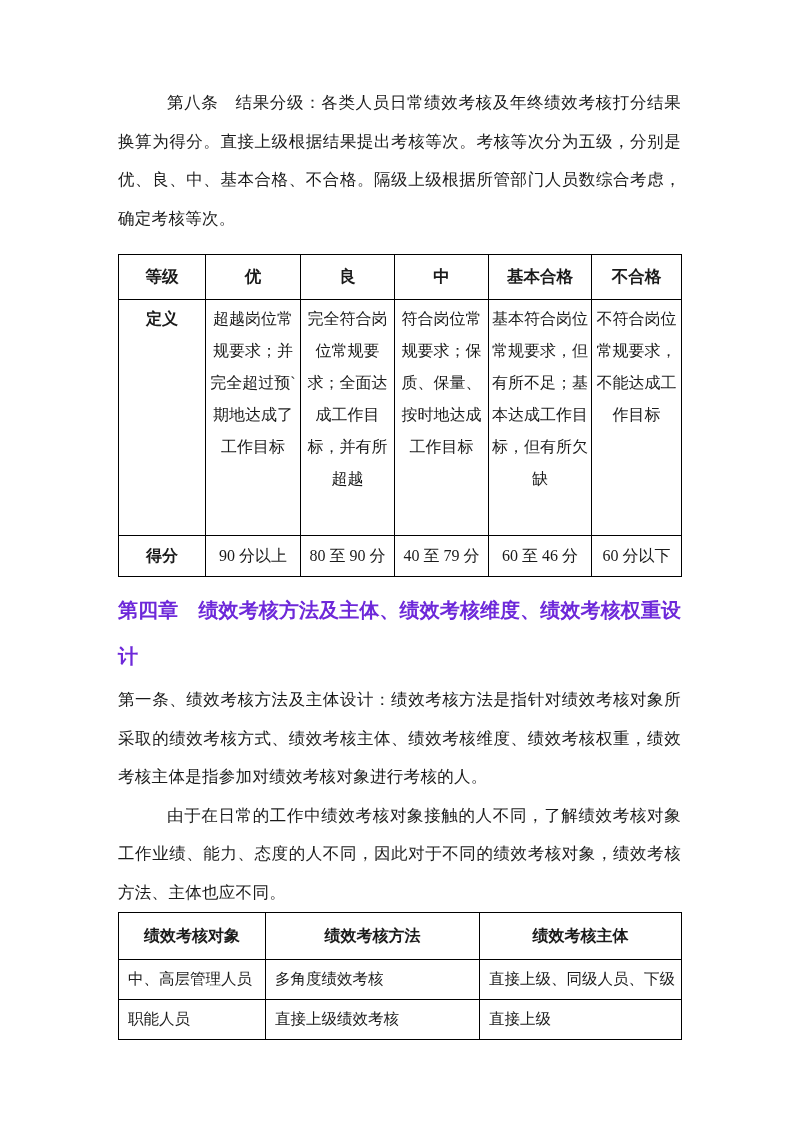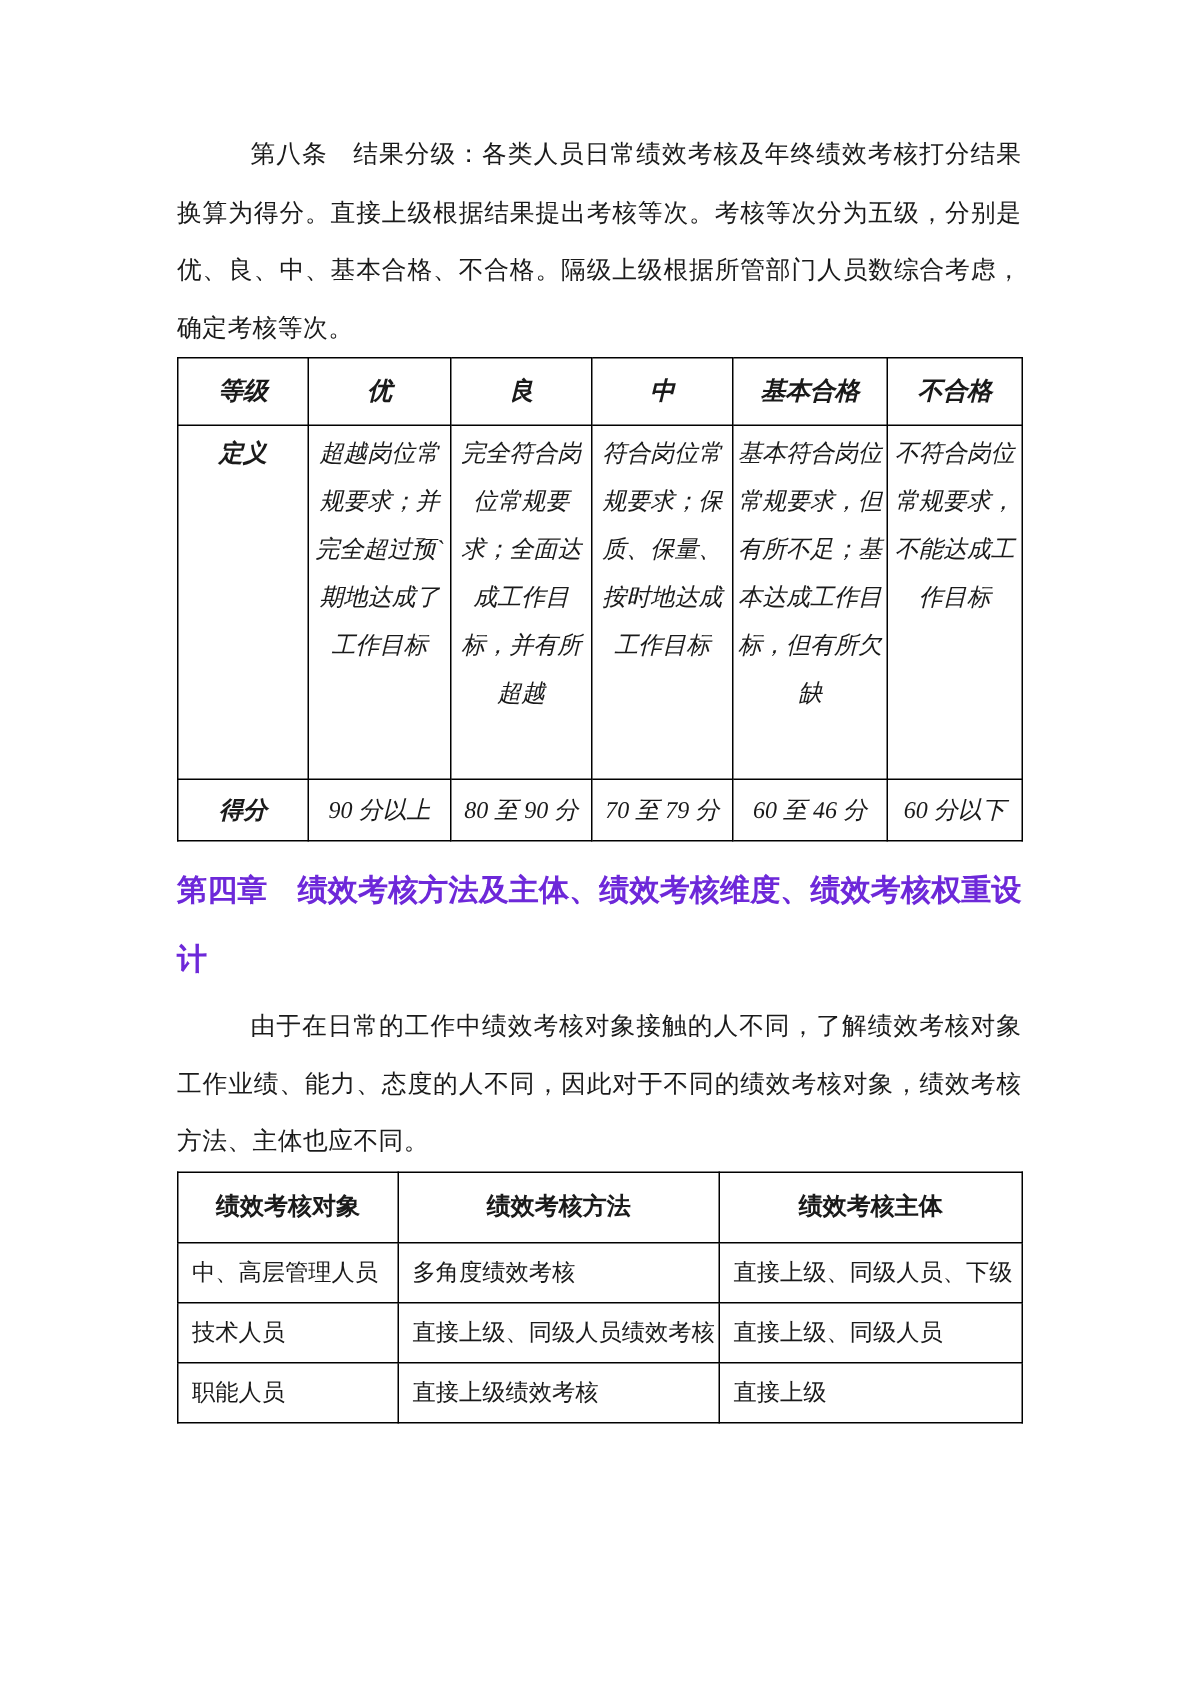--- a/index.html
+++ b/index.html
@@ -30,23 +30,22 @@
     letter-spacing: 0.3px;
   }
   p.indent {
     text-indent: 49px;
   }
   
   table.grade-table {
     border-collapse: collapse;
     table-layout: fixed;
     width: 563px;
-    margin-top: 0;
+    margin-top: 16px;
     font-size: 16px;
-    font-style: italic;
   }
   table.grade-table th,
   table.grade-table td {
     border: 1.5px solid #000;
     text-align: center;
     padding: 0 2px;
     overflow: hidden;
   }
   table.grade-table tr.head th {
     height: 44px;
@@ -134,29 +133,30 @@
           <td>超越岗位常规要求；并完全超过预`期地达成了工作目标</td>
           <td>完全符合岗位常规要求；全面达成工作目标，并有所超越</td>
           <td>符合岗位常规要求；保质、保量、按时地达成工作目标</td>
           <td>基本符合岗位常规要求，但有所不足；基本达成工作目标，但有所欠缺</td>
           <td>不符合岗位常规要求，不能达成工作目标</td>
         </tr>
         <tr class="score">
           <td class="rowlabel">得分</td>
           <td>90 分以上</td>
           <td>80 至 90 分</td>
-          <td>70 至 79 分</td>
+          <td>40 至 79 分</td>
           <td>60 至 46 分</td>
           <td>60 分以下</td>
         </tr>
       </tbody>
     </table>
 
     <h2 class="chapter">第四章　绩效考核方法及主体、绩效考核维度、绩效考核权重设计</h2>
 
+    <p class="body">第一条、绩效考核方法及主体设计：绩效考核方法是指针对绩效考核对象所采取的绩效考核方式、绩效考核主体、绩效考核维度、绩效考核权重，绩效考核主体是指参加对绩效考核对象进行考核的人。</p>
 
     <p class="body indent">由于在日常的工作中绩效考核对象接触的人不同，了解绩效考核对象工作业绩、能力、态度的人不同，因此对于不同的绩效考核对象，绩效考核方法、主体也应不同。</p>
 
     <table class="method-table">
       <colgroup>
         <col style="width:147px">
           <col style="width:214px">
           <col style="width:202px">
       </colgroup>
       <tbody>
@@ -164,25 +164,20 @@
           <th>绩效考核对象</th>
           <th>绩效考核方法</th>
           <th>绩效考核主体</th>
         </tr>
         <tr>
           <td>中、高层管理人员</td>
           <td>多角度绩效考核</td>
           <td>直接上级、同级人员、下级</td>
         </tr>
         <tr>
-          <td>技术人员</td>
-          <td>直接上级、同级人员绩效考核</td>
-          <td>直接上级、同级人员</td>
-        </tr>
-        <tr>
           <td>职能人员</td>
           <td>直接上级绩效考核</td>
           <td>直接上级</td>
         </tr>
       </tbody>
     </table>
 
   </div>
 </div>
 

